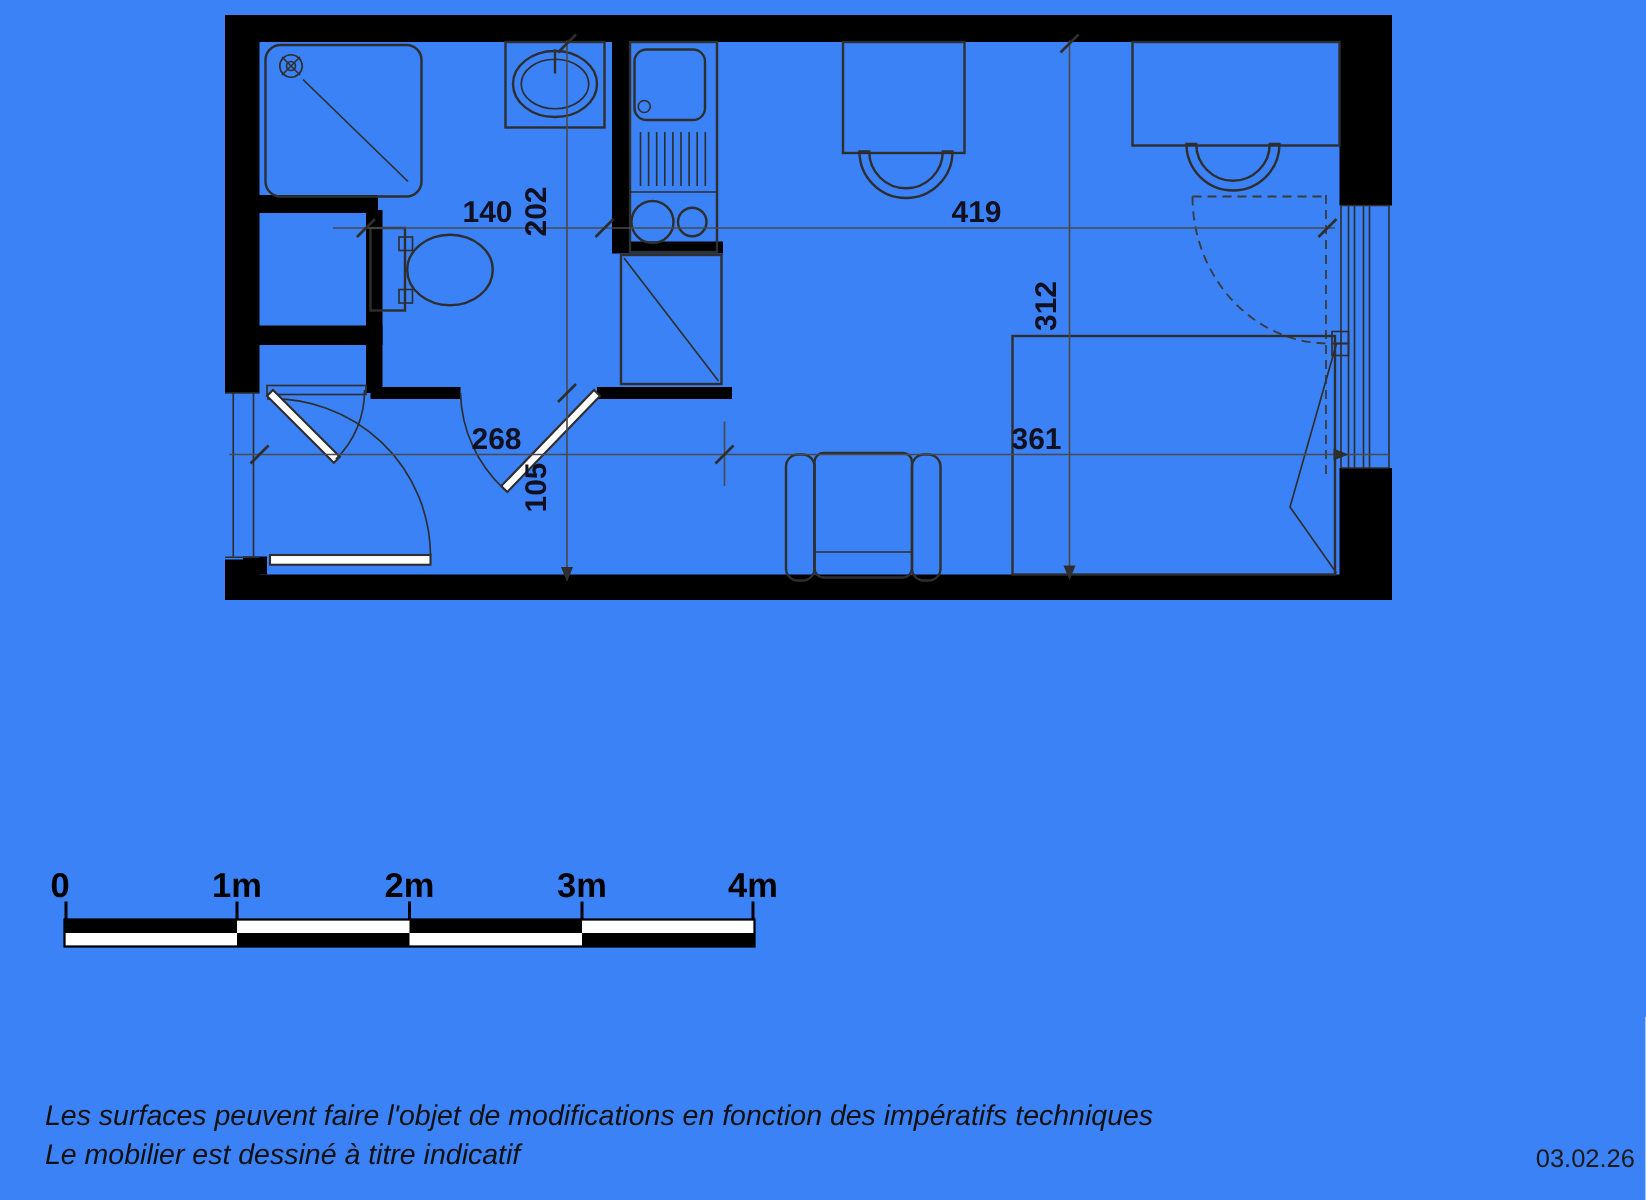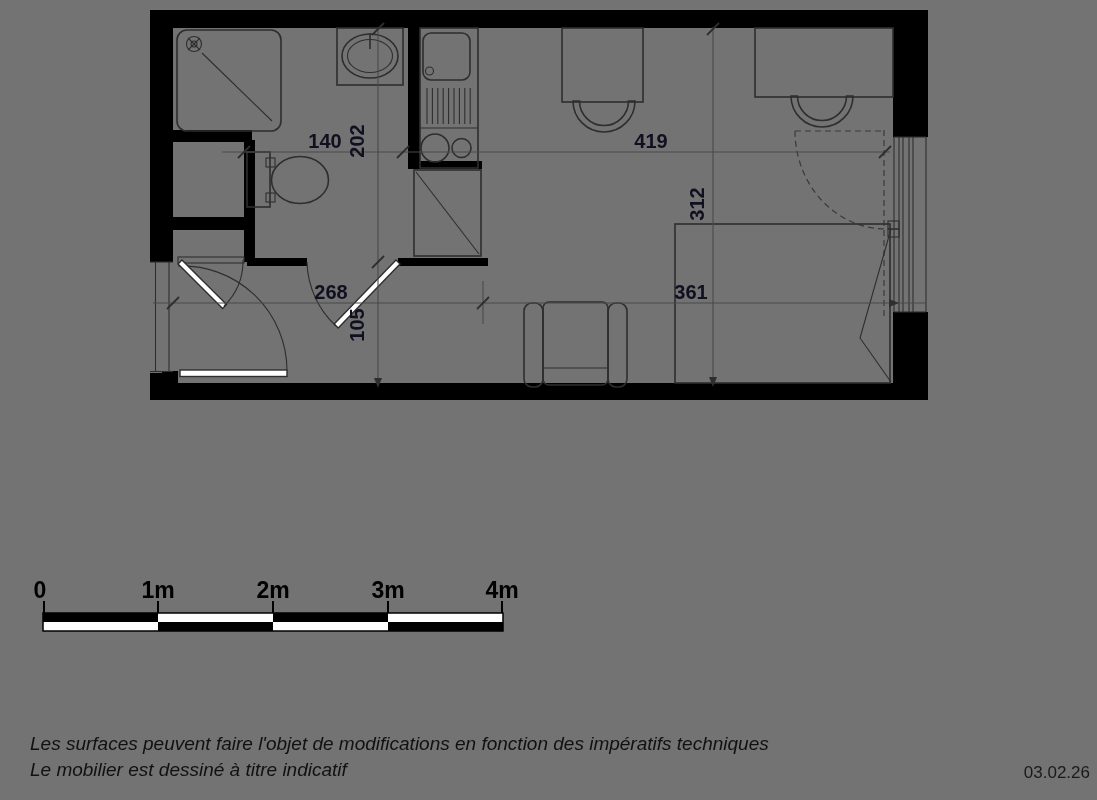--- a/index.html
+++ b/index.html
@@ -1,16 +1,16 @@
 <!DOCTYPE html>
 <html><head>
 <meta charset="utf-8">
 <style>
   html,body{margin:0;padding:0;background:#ffffff;}
-  .canvas{position:relative;width:1097px;height:800px;background:#737373;overflow:hidden;
+  .canvas{position:relative;width:1097px;height:800px;background:#3b82f6;overflow:hidden;
           font-family:"Liberation Sans",sans-serif;}
   svg{display:block;}
   .wall{fill:#000000;stroke:none;}
   .fx{fill:none;stroke:#2e2e2e;stroke-width:1.6;}
   .fx-thin{fill:none;stroke:#2e2e2e;stroke-width:1.1;}
   .leaf{fill:#ffffff;stroke:#2e2e2e;stroke-width:1.4;}
   .dimline{fill:none;stroke:#4a4a4a;stroke-width:1.1;}
   .tick{stroke:#2e2e2e;stroke-width:1.8;}
   .ext{stroke:#4a4a4a;stroke-width:1.1;}
   .dash{fill:none;stroke:#3a3a3a;stroke-width:1.2;stroke-dasharray:6 4;}

